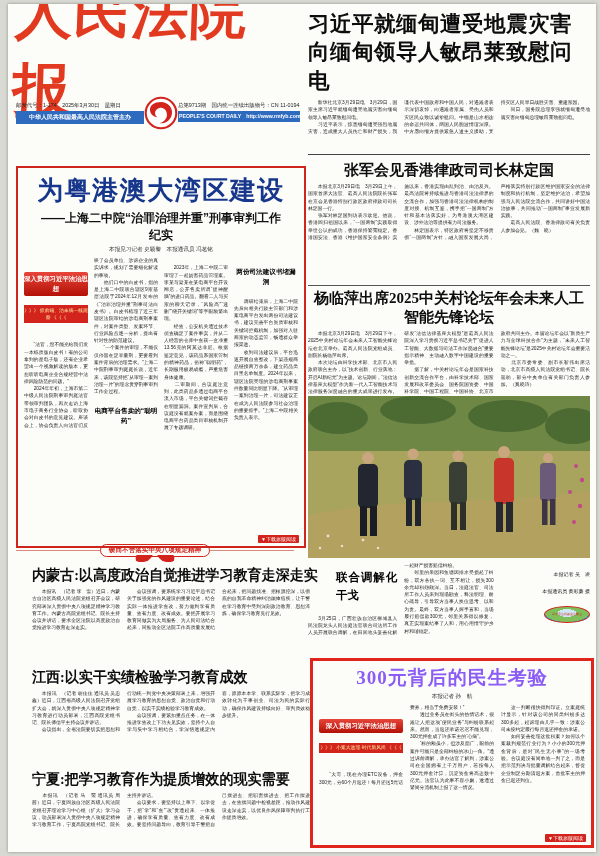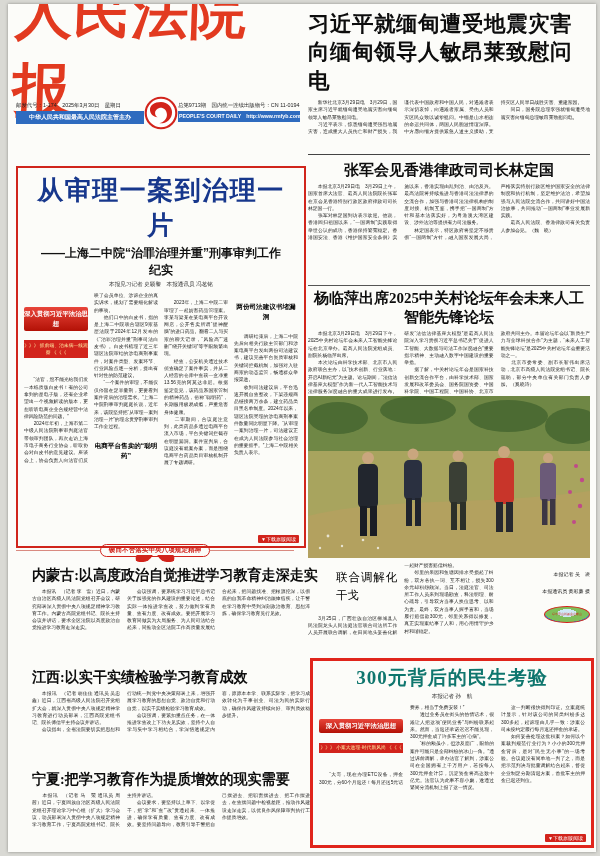--- a/index.html
+++ b/index.html
@@ -37,28 +37,28 @@
   
   .art-a{position:absolute;left:300px;top:157px;width:282px;}
   .art-a h2{margin:0 0 3px;font-size:15px;font-weight:900;text-align:center;font-family:"Liberation Serif",serif;color:#0d0d0d;}
   .art-a .tiny{height:96px;}
   .mid-rule{position:absolute;left:300px;top:281px;width:282px;border-top:1px solid #555;}
   .art-b{position:absolute;left:300px;top:285px;width:282px;}
   .art-b h2{margin:0 0 3px;font-size:15px;font-weight:900;text-align:center;font-family:"Liberation Serif",serif;color:#0d0d0d;}
   .art-b .tiny{height:86px;}
   .photo{position:absolute;left:300px;top:392px;width:282px;height:162px;}
   .caption{position:absolute;left:300px;top:558px;width:282px;height:92px;}
-  .caption h3{margin:0 0 3px;font-size:11.5px;font-weight:400;color:#000;padding-left:28px;}
+  .caption h3{margin:0 0 3px;font-size:11.5px;font-weight:700;color:#000;padding-left:28px;}
   .cap-credits{font-size:5px;text-align:right;margin-top:2px;}
   .eco-badge{display:block;margin:3px 0 0 auto;width:44px;height:15px;border-radius:50%;
     background:radial-gradient(ellipse at 50% 40%,#cfe8f5 0 30%,#7fc05a 31% 70%,#2e8fd0 71%);
     border:1px solid #d2241c;color:#d2241c;font-size:3px;text-align:center;line-height:15px;overflow:hidden;}
   
   .etc-box{position:absolute;left:302px;top:654px;width:266px;height:176px;border:3px solid #e0251c;padding:4px 6px;}
-  .etc-box h2{margin:0;font-size:19px;font-weight:bold;font-family:"Liberation Serif",serif;text-align:center;color:#0f766e;letter-spacing:1px;}
+  .etc-box h2{margin:0;font-size:19px;font-weight:bold;font-family:"Liberation Serif",serif;text-align:center;color:#8b5cf6;letter-spacing:1px;}
   .etc-body{height:128px;}
   
   .camp{position:absolute;left:8px;top:540px;width:278px;display:flex;align-items:center;}
   .camp .line{flex:1;border-top:1px solid #d98a80;}
   .camp .pill{border:1px solid #d2241c;border-radius:8px;color:#d2241c;font-size:6.6px;font-weight:bold;padding:1px 8px;white-space:nowrap;position:relative;}
   .ribbon{position:absolute;left:50%;top:10px;width:40px;height:8px;transform:translateX(-50%);}
   .ribbon i{position:absolute;width:16px;height:7px;background:#d2241c;border-radius:0 0 6px 6px;}
   .ribbon i:first-child{left:0;transform:skewX(-25deg);}
   .ribbon i:last-child{right:0;transform:skewX(25deg);}
   .bl-art{position:absolute;left:24px;width:278px;}
@@ -95,21 +95,21 @@
   <div class="top-story">
     <h1><span>习近平就缅甸遭受地震灾害</span><br>
       <span>向缅甸领导人敏昂莱致慰问电</span></h1>
     <div class="tiny c3">　　新华社北京3月29日电　3月29日，国家主席习近平就缅甸遭受地震灾害向缅甸领导人敏昂莱致慰问电。
 　　习近平表示，惊悉缅甸遭受强烈地震灾害，造成重大人员伤亡和财产损失，我谨代表中国政府和中国人民，对遇难者表示深切哀悼，向遇难者家属、受伤人员和灾区民众致以诚挚慰问。中缅是山水相连的命运共同体，两国人民胞波情谊深厚。中方愿向缅方提供紧急人道主义援助，支持灾区人民早日战胜灾害、重建家园。
 　　同日，国务院总理李强就缅甸遭受地震灾害向缅甸总理敏昂莱致慰问电。</div>
   </div>
   <div class="head-rule"></div>
 
   <div class="main-box">
-    <h2>从审理一案到治理一片</h2>
+    <h2>为粤港澳大湾区建设</h2>
     <h3>——上海二中院“治罪治理并重”刑事审判工作纪实</h3>
     <div class="byline">本报见习记者 史颖黎　本报通讯员 冯茗铭</div>
     <div class="main-body tiny c4">
       <div>
         <div class="badge">深入贯彻习近平法治思想</div>
         <div class="series">》》》 抓前端、治未病一线观察 《《《</div>
       </div>
       <div>　　“法官，您不能光给我们发一本纸质版白皮书！有的公司拿到的是电子版，还有企业希望出一个视频解读的版本，更想听听电商企业合规经营中法律风险防范的问题。”
 　　2024年年初，上海市第二中级人民法院刑事审判庭法官带领审判团队，再次走访上海市电子商务行业协会，听取协会对白皮书的意见建议。座谈会上，协会负责人向法官们反映了会员单位、涉诉企业的真实诉求，规划了需要细化解读的事项。
 　　他们口中的白皮书，指的是上海二中院联合辖区9家基层法院于2024年12月发布的《“治罪治理并重”刑事司法白皮书》。白皮书梳理了近三年辖区法院审结的涉电商刑事案件，对案件类型、发案环节、行业风险点逐一分析，提出有针对性的防范建议。

